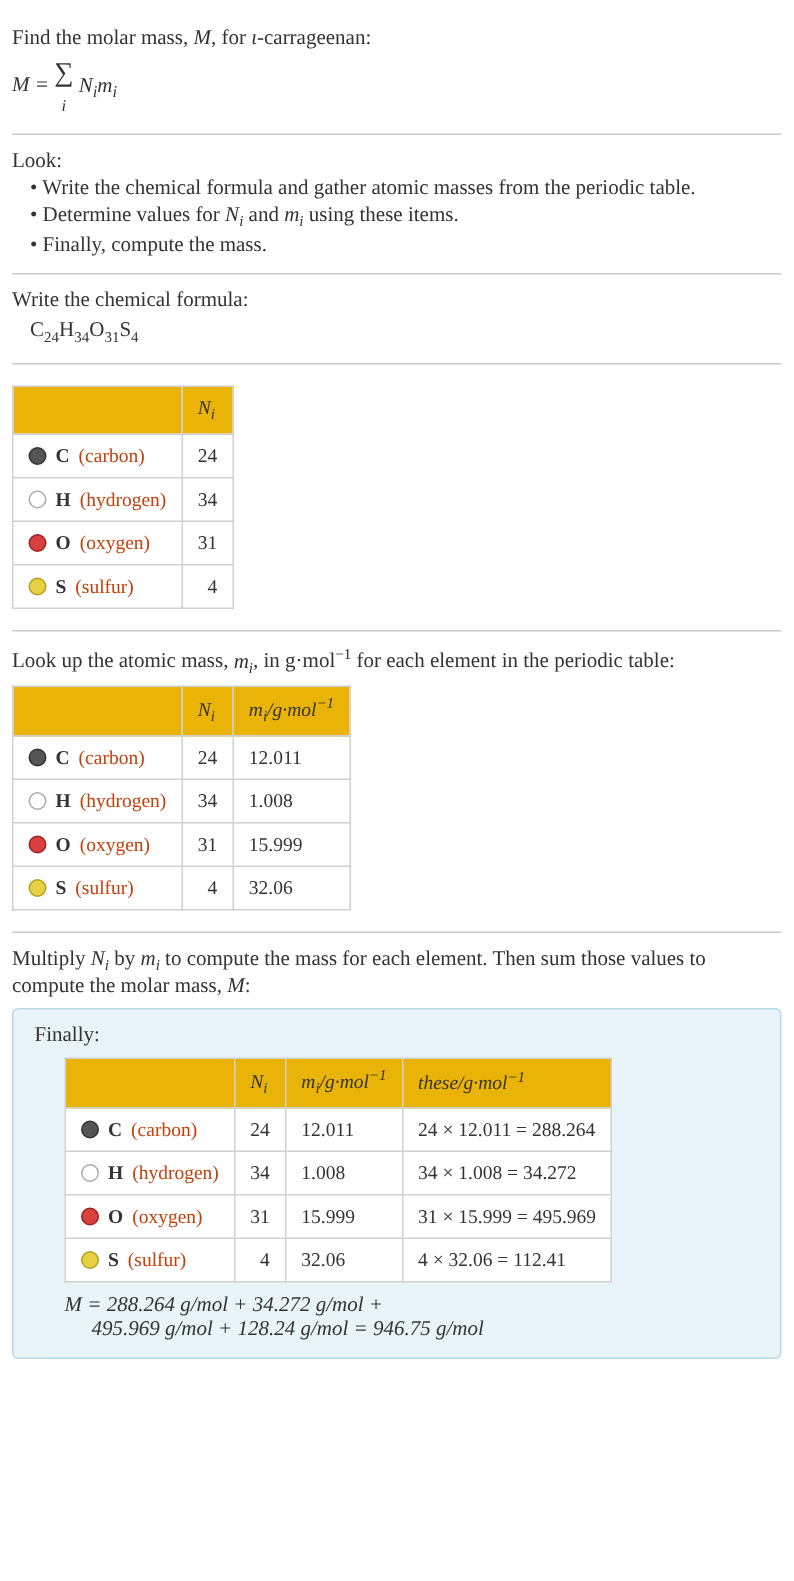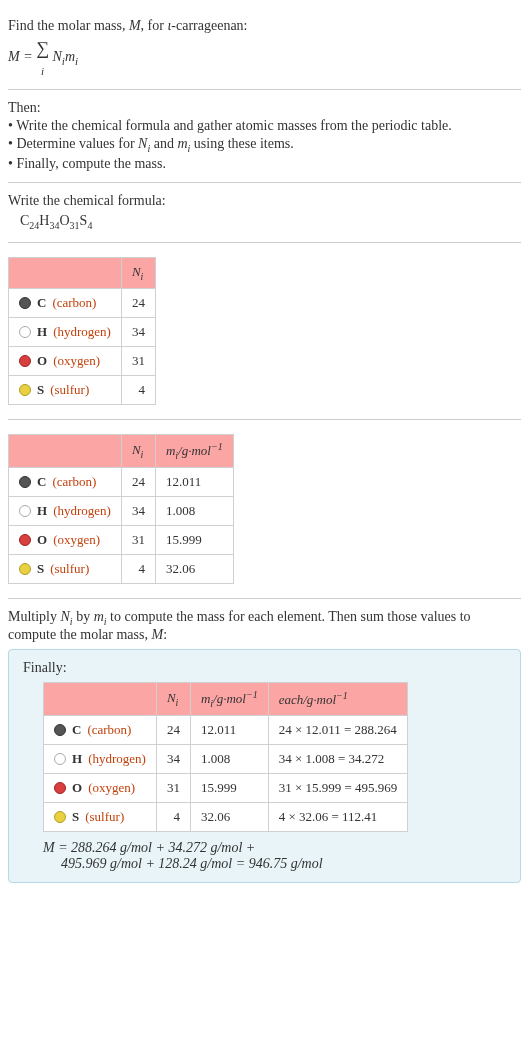--- a/index.html
+++ b/index.html
@@ -27,41 +27,41 @@
       margin: 4px 0;
     }
     .formula .sub {
       font-size: 11px;
       vertical-align: sub;
     }
     .formula .sum {
       font-size: 18px;
     }
     .bullet {
-      margin: 2px 0;
+      margin: 2px 12px;
     }
     .chem-formula {
       margin: 4px 12px;
     }
     .chem-formula .sub {
       font-size: 10px;
       vertical-align: sub;
     }
     table {
       border-collapse: collapse;
       margin: 6px 0;
       font-size: 13px;
     }
     th, td {
       border: 1px solid #d0d0d0;
       padding: 6px 10px;
       text-align: left;
     }
     th {
-      background: #fca5a5;
+      background: #eab308;
       font-weight: normal;
       font-style: italic;
     }
     td.num {
       text-align: right;
     }
     .element-cell {
       display: flex;
       align-items: center;
       gap: 6px;
@@ -118,21 +118,21 @@
     <span>M</span> = 
     <span style="display:inline-block; text-align:center; vertical-align:middle;">
       <span class="sum">∑</span><br>
       <span class="sub" style="font-style:italic;">i</span>
     </span>
     <span><span>N</span><span class="sub">i</span></span><span><span>m</span><span class="sub">i</span></span>
   </div>
 </div>
 
 <div class="section">
-  <div class="intro-line">Then:</div>
+  <div class="intro-line">Look:</div>
   <div class="bullet">• Write the chemical formula and gather atomic masses from the periodic table.</div>
   <div class="bullet">
     <span>• Determine values for </span><span class="italic"><span>N</span><span class="sub">i</span></span><span> and </span><span class="italic"><span>m</span><span class="sub">i</span></span><span> using these items.</span>
   </div>
   <div class="bullet">• Finally, compute the mass.</div>
 </div>
 
 <div class="section">
   <div class="intro-line">Write the chemical formula:</div>
   <div class="chem-formula">
@@ -187,20 +187,23 @@
               <span class="element-name">(sulfur)</span>
             </div>
           </td>
           <td class="num">4</td>
         </tr>
       </tbody>
   </table>
 </div>
 
 <div class="section">
+  <div class="intro-line">
+    <span>Look up the atomic mass, </span><span class="italic"><span>m</span><span class="sub">i</span></span><span>, in g·mol</span><span class="super">−1</span><span> for each element in the periodic table:</span>
+  </div>
   <table>
     <tbody>
         <tr>
       <th></th>
       <th><span>N</span><span class="sub">i</span></th>
       <th><span>m</span><span class="sub">i</span><span>/g·mol</span><span class="super">−1</span></th>
     </tr>
     </tbody>
       <tbody id="masses-body">
         <tr>
@@ -256,21 +259,21 @@
     <span>Multiply </span><span class="italic"><span>N</span><span class="sub">i</span></span><span> by </span><span class="italic"><span>m</span><span class="sub">i</span></span><span> to compute the mass for each element. Then sum those values to compute the molar mass, </span><span class="italic">M</span><span>:</span>
   </div>
   <div class="answer-box">
     <div class="answer-title">Finally:</div>
     <table>
       <tbody>
           <tr>
         <th></th>
         <th><span>N</span><span class="sub">i</span></th>
         <th><span>m</span><span class="sub">i</span><span>/g·mol</span><span class="super">−1</span></th>
-        <th><span>each/g·mol</span><span class="super">−1</span></th>
+        <th><span>these/g·mol</span><span class="super">−1</span></th>
       </tr>
       </tbody>
         <tbody id="final-body">
           <tr>
             <td>
               <div class="element-cell">
                 <span class="dot dot-carbon"></span>
                 <span class="element-symbol">C</span> 
                 <span class="element-name">(carbon)</span>
               </div>

